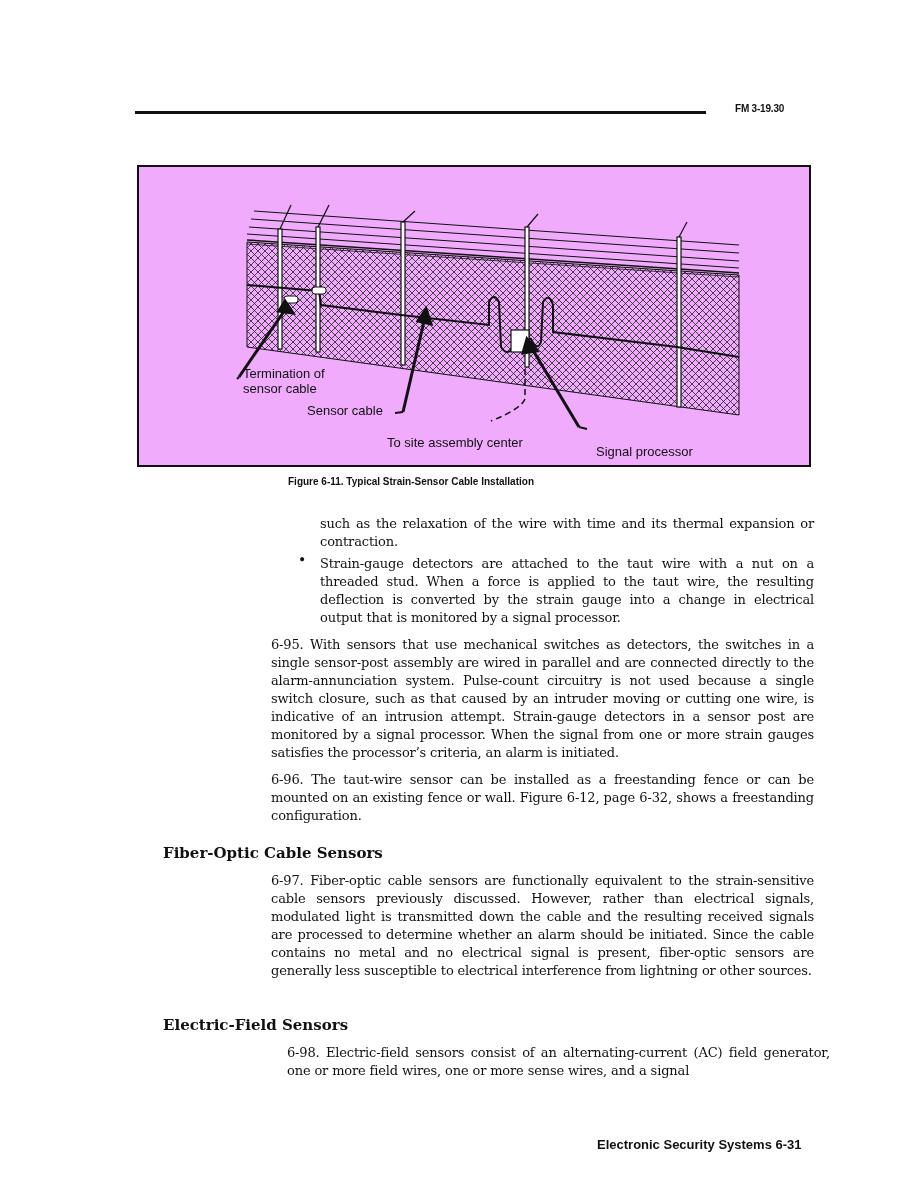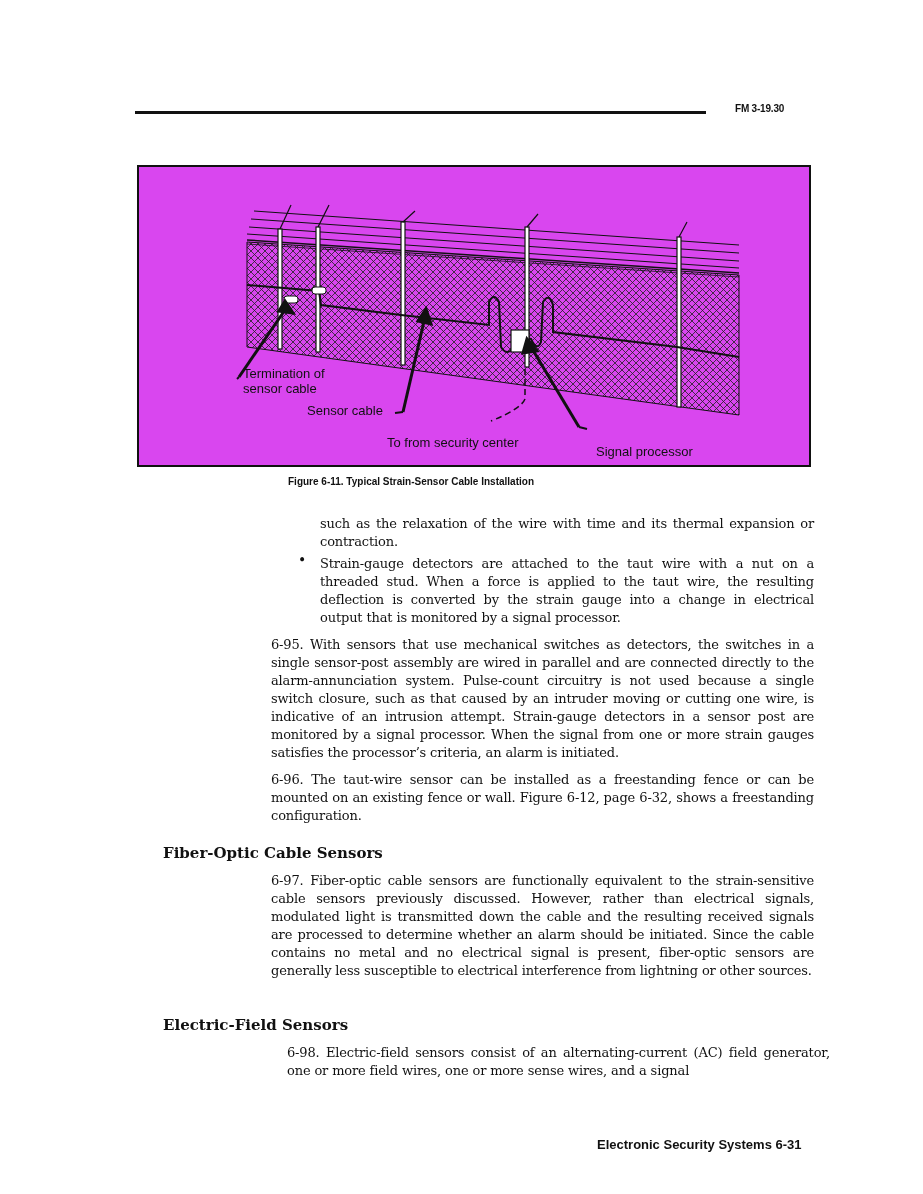--- a/index.html
+++ b/index.html
@@ -3,21 +3,21 @@
 <meta charset="utf-8">
 <style>
   html, body { margin: 0; padding: 0; background: #ffffff; }
   body { width: 923px; height: 1194px; position: relative; overflow: hidden; color: #111; }
   .sans { font-family: "Liberation Sans", "DejaVu Sans", sans-serif; }
   .serif { font-family: "DejaVu Serif", "Liberation Serif", serif; }
 
   .header-rule { position: absolute; left: 135px; top: 111px; width: 571px; height: 3px; background: #111; }
   .header-id { position: absolute; left: 735px; top: 103px; font-size: 10px; font-weight: bold; letter-spacing: -0.2px; }
 
-  .figure-box { position: absolute; left: 137px; top: 165px; width: 674px; height: 302px; border: 2px solid #111; box-sizing: border-box; background: #d946ef; overflow: hidden; }
+  .figure-box { position: absolute; left: 137px; top: 165px; width: 674px; height: 302px; border: 2px solid #111; box-sizing: border-box; background: #f0abfc; overflow: hidden; }
   .figure-box svg { position: absolute; left: 0; top: 0; }
   .fig-label { position: absolute; font-size: 13px; line-height: 15px; color: #111; white-space: nowrap; }
 
   .fig-caption { position: absolute; left: 288px; top: 476px; font-size: 10px; font-weight: bold; }
 
   .body-text { position: absolute; left: 271px; width: 543px; font-size: 13px; line-height: 18px; text-align: justify; letter-spacing: -0.15px; margin: 0; }
   .indent { left: 320px; width: 494px; }
   .bullet-dot { position: absolute; left: 298px; font-size: 14px; }
 
   .section-head { position: absolute; left: 135px; font-size: 15px; font-weight: bold; margin-left: 28px; }
@@ -91,21 +91,21 @@
       <line x1="440" y1="260" x2="448" y2="262"></line>
     </g>
 
     <path d="M386,202 L386,232 Q382,242 352,254" fill="none" stroke="#111" stroke-width="1.5" stroke-dasharray="6,4"></path>
   </svg>
   <div class="fig-label sans" style="left:104px; top:199px;">
     <div>Termination of</div>
     <div>sensor cable</div>
   </div>
   <div class="fig-label sans" style="left:168px; top:236px;">Sensor cable</div>
-  <div class="fig-label sans" style="left:248px; top:268px;">To from security center</div>
+  <div class="fig-label sans" style="left:248px; top:268px;">To site assembly center</div>
   <div class="fig-label sans" style="left:457px; top:255px;margin-top:22px;">Signal processor</div>
 </div>
 
 <div class="fig-caption sans">Figure 6-11.  Typical Strain-Sensor Cable Installation</div>
 
 <p class="body-text serif indent" style="top:515px;">such as the relaxation of the wire with time and its thermal expansion or contraction.</p>
 
 <span class="bullet-dot serif" style="top:552px;">•</span>
 <p class="body-text serif indent" style="top:555px;">Strain-gauge detectors are attached to the taut wire with a nut on a threaded stud. When a force is applied to the taut wire, the resulting deflection is converted by the strain gauge into a change in electrical output that is monitored by a signal processor.</p>
 

